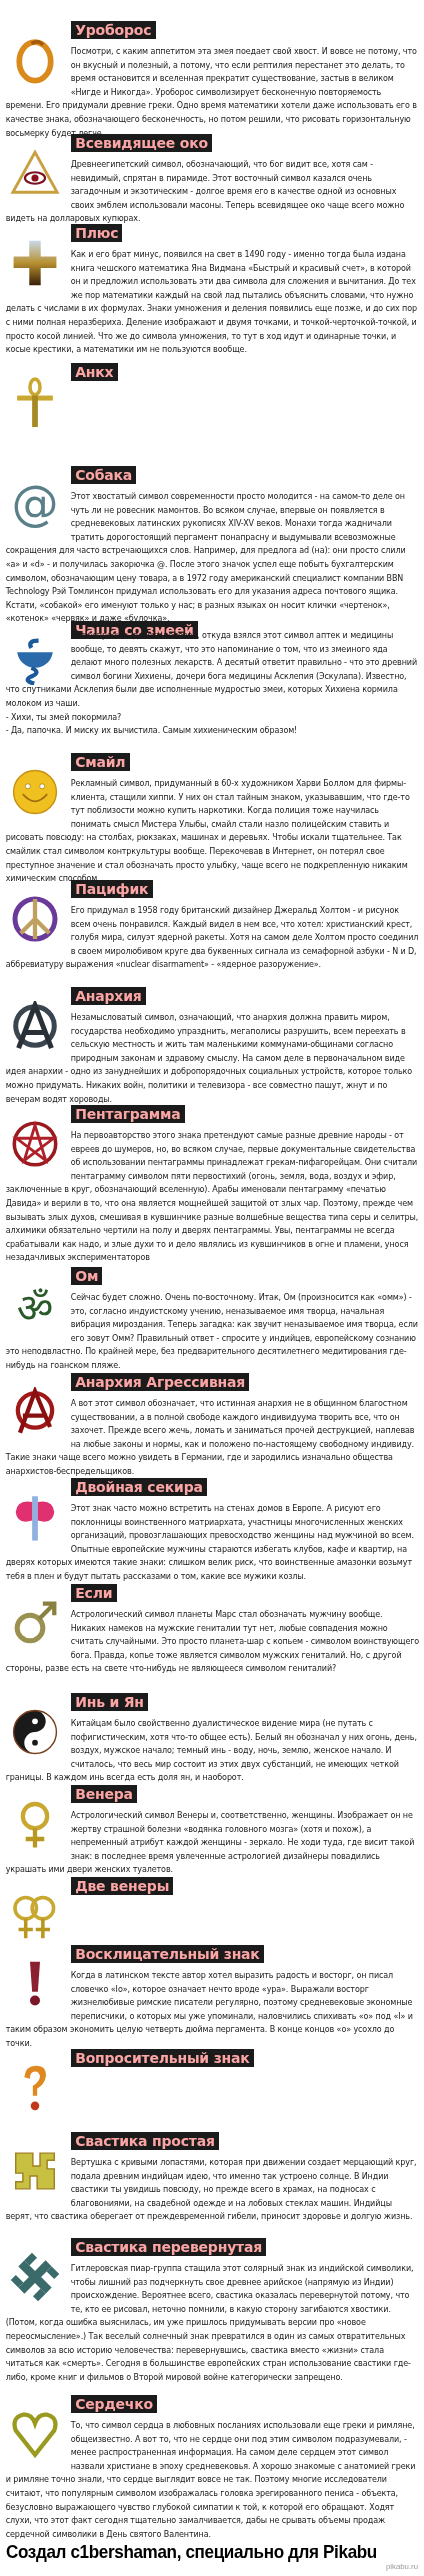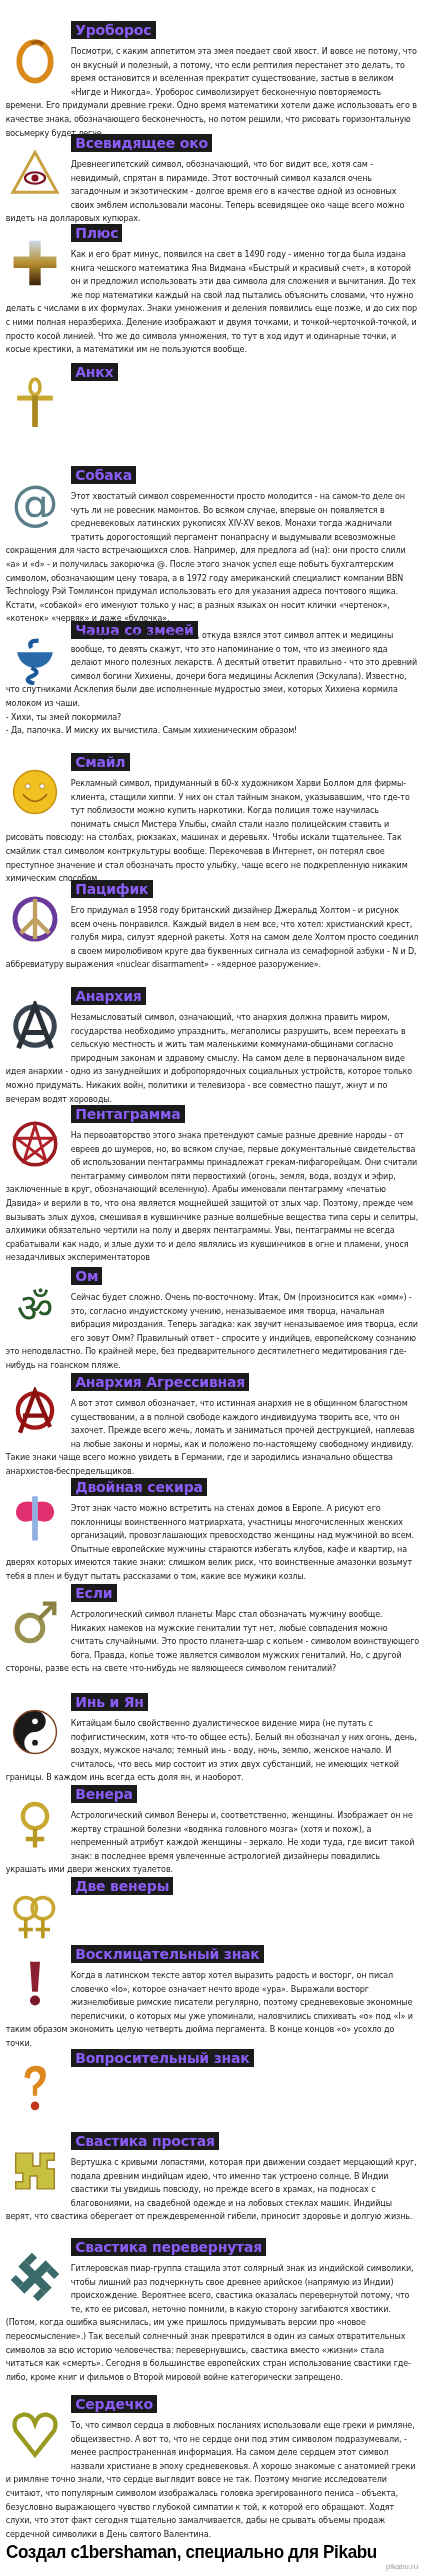--- a/index.html
+++ b/index.html
@@ -1,21 +1,21 @@
 <!DOCTYPE html>
 <html style="font-size:11.3px"><head>
 <meta charset="utf-8">
 <style>
   html, body { margin: 0; padding: 0; background: #ffffff; }
   body { width: 425px; height: 2576px; overflow: hidden; position: relative;
          font-family: "DejaVu Sans", sans-serif; color: #1a1a1a; }
   .entry { position: absolute; left: 0; width: 425px; }
   .icon { position: absolute; left: 10px; width: 50px; height: 50px; }
   .icon svg { width: 100%; height: 100%; display: block; }
-  .title { position: absolute; left: 71px; top: 0; background: #1b1b1b; color: #8b5cf6;
+  .title { position: absolute; left: 71px; top: 0; background: #1b1b1b; color: #fca5a5;
            font-family: "DejaVu Sans", sans-serif; font-weight: bold; font-size: 14px;
            line-height: 18.4px; padding: 0 4.2px; letter-spacing: -0.2px; white-space: nowrap; }
   .body { position: absolute; left: 5.7px; right: 5.7px; font-size: 8px; line-height: 13.6px;
           letter-spacing: -0.1px; }
   .body .float { float: left; height: 54px; width: 65px; }
   .body p { margin: 0; }
   .footer { position: absolute; left: 5.7px; top: 2541px; font-family: "Liberation Sans", sans-serif;
             font-weight: bold; font-size: 18.4px; color: #000; letter-spacing: -0.4px;
             transform: scaleX(0.93); transform-origin: left; white-space: nowrap; }
   .watermark { position: absolute; right: 7px; top: 2562px; font-family: "Liberation Sans", sans-serif;

